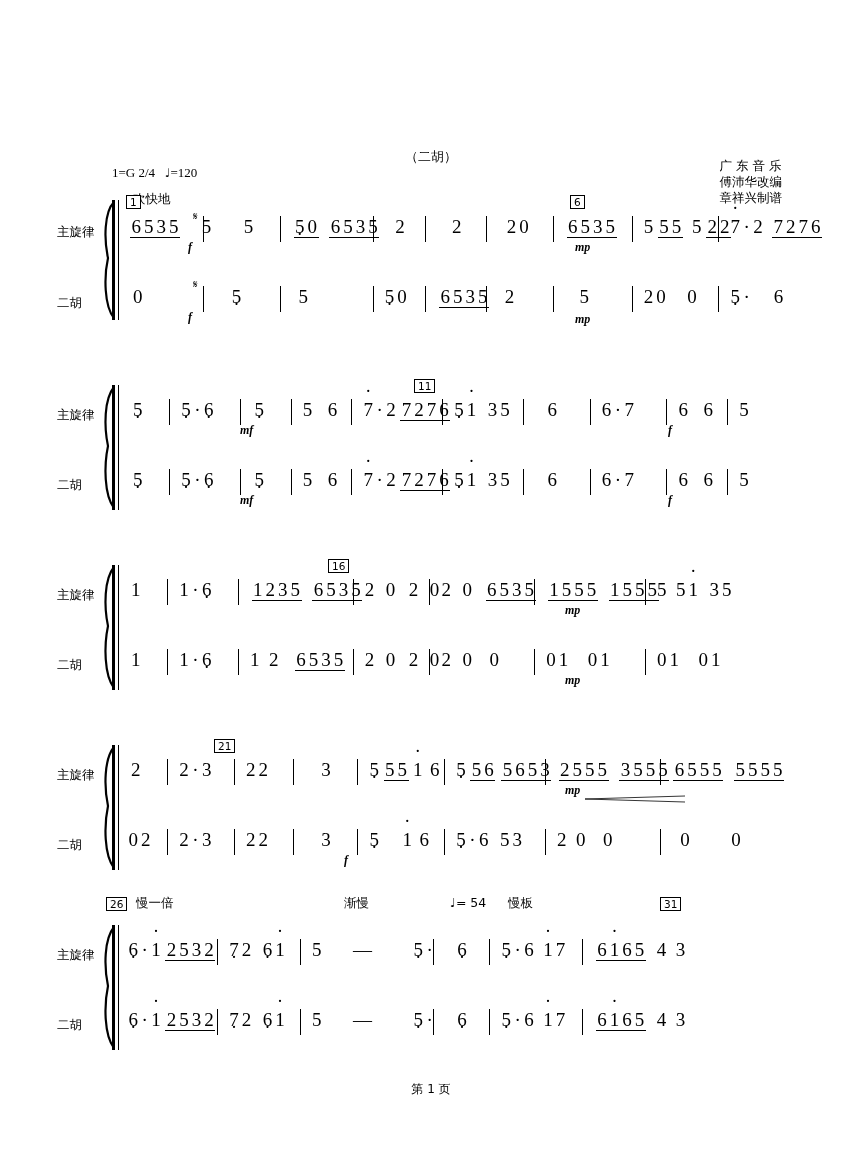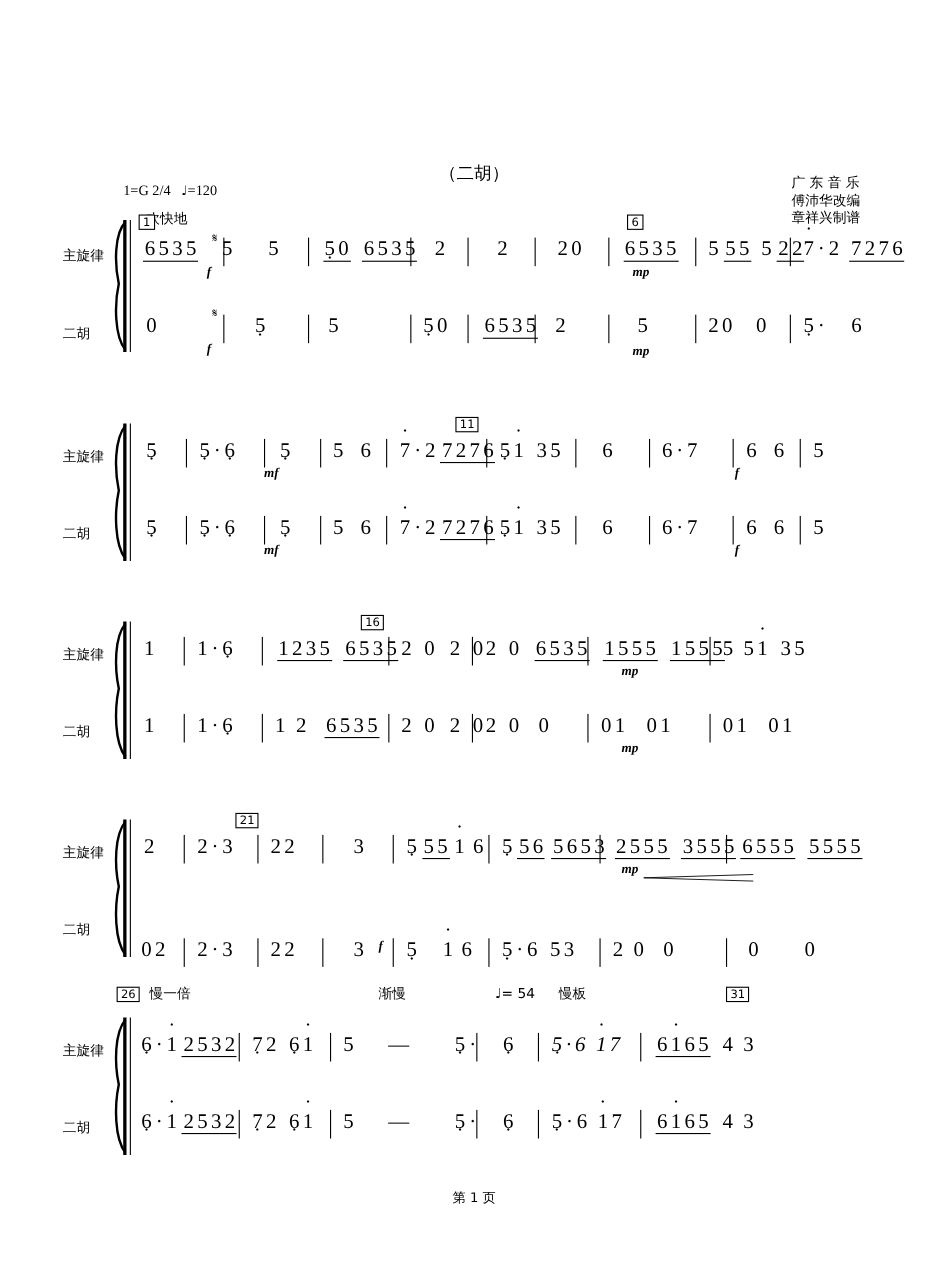--- a/index.html
+++ b/index.html
@@ -33,21 +33,21 @@
     letter-spacing: 10px;
     font-weight: bold;
   }
   .subtitle {
     position: absolute;
     top: 148px;
     left: 0;
     width: 862px;
     text-align: center;
     font-family: "DejaVu Sans", sans-serif;
-    font-size: 16px;
+    font-size: 13px;
   }
   .meta-left {
     position: absolute;
     top: 165px;
     left: 112px;
     font-family: "Liberation Serif", serif;
     font-size: 13px;
     white-space: nowrap;
   }
   .meta-left .tempo-note { font-family: "DejaVu Sans", sans-serif; font-size: 12px; }
@@ -400,21 +400,21 @@
     <div class="dyn" style="top:38px; left:565px;">mp</div>
     <div class="hairpin" style="top:44px; left:585px; width:100px;">
       <svg width="100" height="8">
           <path d="M0 4 L100 1 M0 4 L100 7" stroke="#000" stroke-width="0.8" fill="none"></path>
         </svg>
     </div>
 
     <div class="row" style="top:84px;">
       <span class="bar first" style="width:46px;"><span class="n">0</span><span class="n">2</span></span>
       <span class="bar" style="width:62px;"><span class="n">2</span><span class="aug">·</span><span class="n">3</span></span>
-      <span class="bar" style="width:54px;margin-top:24px;"><span class="n">2</span><span class="n">2</span></span>
+      <span class="bar" style="width:54px;"><span class="n">2</span><span class="n">2</span></span>
       <span class="bar" style="width:60px;"><span class="n" style="margin-left:18px;">3</span></span>
       <span class="bar" style="width:82px;"><span class="n dotd">5</span><span class="n dotu" style="margin-left:22px;">1</span><span class="n" style="margin-left:6px;">6</span></span>
       <span class="bar" style="width:96px;"><span class="n dotd">5</span><span class="aug">·</span><span class="n">6</span><span class="n" style="margin-left:10px;">5</span><span class="n">3</span></span>
       <span class="bar" style="width:110px;"><span class="n">2</span><span class="n" style="margin-left:8px;">0</span><span class="n" style="margin-left:16px;">0</span></span>
       <span class="bar nobar" style="width:112px;"><span class="n" style="margin-left:10px;">0</span><span class="n" style="margin-left:40px;">0</span></span>
     </div>
     <div class="dyn" style="top:108px; left:344px;">f</div>
   </div>
 
   <div class="system" style="top:925px; height:125px;">
@@ -432,21 +432,21 @@
     <div class="measnum" style="top:-28px; left:660px;">31</div>
 
     <div class="part-label" style="top:22px;">主旋律</div>
     <div class="part-label" style="top:92px;">二胡</div>
 
     <div class="row" style="top:14px;">
       <span class="bar first" style="width:96px;"><span class="n dotd">6</span><span class="aug">·</span><span class="n dotu">1</span><span class="grp"><span class="n">2</span><span class="n">5</span><span class="n">3</span><span class="n">2</span></span></span>
       <span class="bar" style="width:78px;"><span class="n dotd">7</span><span class="n">2</span><span class="n dotd" style="margin-left:10px;">6</span><span class="n dotu">1</span></span>
       <span class="bar" style="width:128px;text-align:center;"><span class="n">5</span><span class="n" style="margin-left:30px;">—</span><span class="n dotd" style="margin-left:40px;">5</span><span class="aug">·</span></span>
       <span class="bar" style="width:52px;"><span class="n dotd" style="margin-left:14px;">6</span></span>
-      <span class="bar" style="width:88px;font-style:italic;"><span class="n dotd">5</span><span class="aug">·</span><span class="n">6</span><span class="n dotu" style="margin-left:8px;">1</span><span class="n">7</span></span>
+      <span class="bar" style="width:88px;"><span class="n dotd">5</span><span class="aug">·</span><span class="n">6</span><span class="n dotu" style="margin-left:8px;">1</span><span class="n">7</span></span>
       <span class="bar nobar" style="width:96px;"><span class="grp"><span class="n">6</span><span class="n dotu">1</span><span class="n">6</span><span class="n">5</span></span><span class="n" style="margin-left:8px;">4</span><span class="n" style="margin-left:8px;">3</span></span>
     </div>
 
     <div class="row" style="top:84px;">
       <span class="bar first" style="width:96px;"><span class="n dotd">6</span><span class="aug">·</span><span class="n dotu">1</span><span class="grp"><span class="n">2</span><span class="n">5</span><span class="n">3</span><span class="n">2</span></span></span>
       <span class="bar" style="width:78px;"><span class="n dotd">7</span><span class="n">2</span><span class="n dotd" style="margin-left:10px;">6</span><span class="n dotu">1</span></span>
       <span class="bar" style="width:128px;"><span class="n">5</span><span class="n" style="margin-left:30px;">—</span><span class="n dotd" style="margin-left:40px;">5</span><span class="aug">·</span></span>
       <span class="bar" style="width:52px;"><span class="n dotd" style="margin-left:14px;">6</span></span>
       <span class="bar" style="width:88px;"><span class="n dotd">5</span><span class="aug">·</span><span class="n">6</span><span class="n dotu" style="margin-left:8px;">1</span><span class="n">7</span></span>
       <span class="bar nobar" style="width:96px;"><span class="grp"><span class="n">6</span><span class="n dotu">1</span><span class="n">6</span><span class="n">5</span></span><span class="n" style="margin-left:8px;">4</span><span class="n" style="margin-left:8px;">3</span></span>

